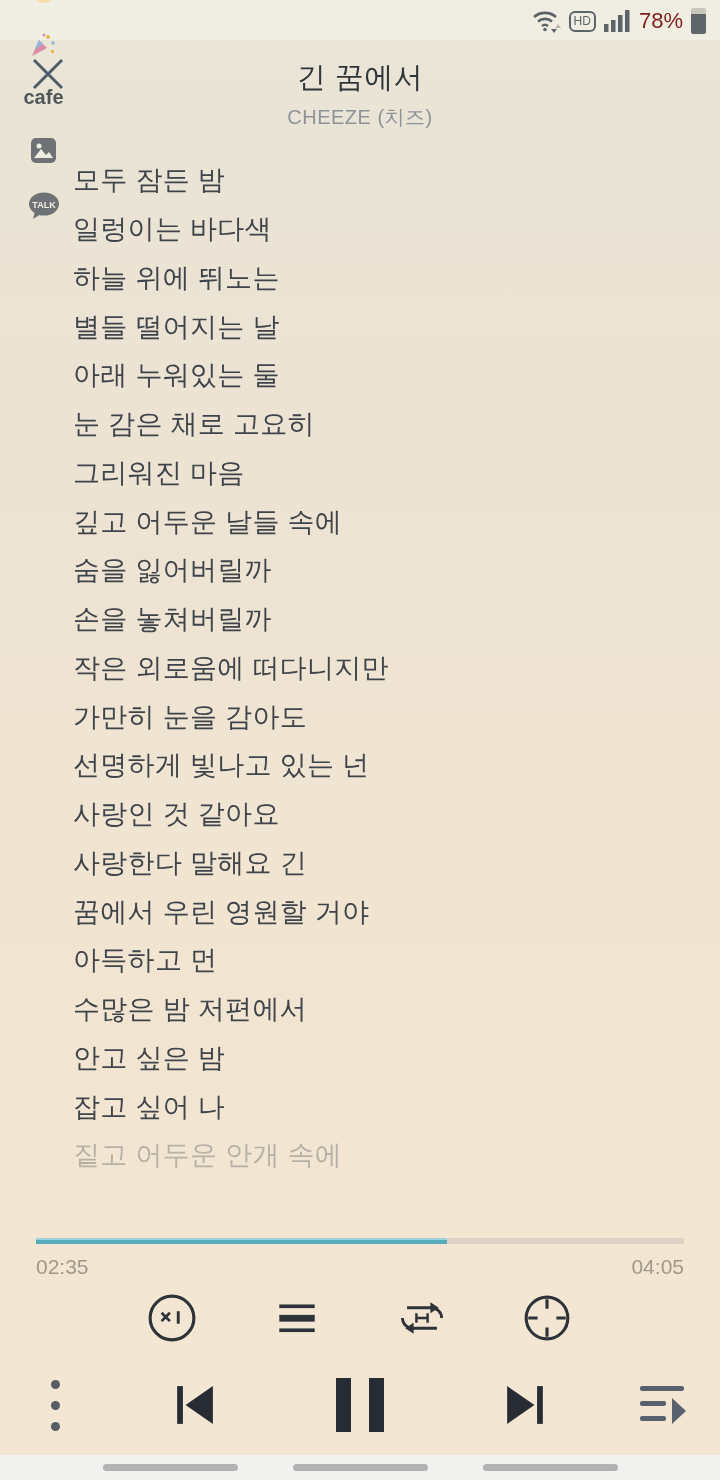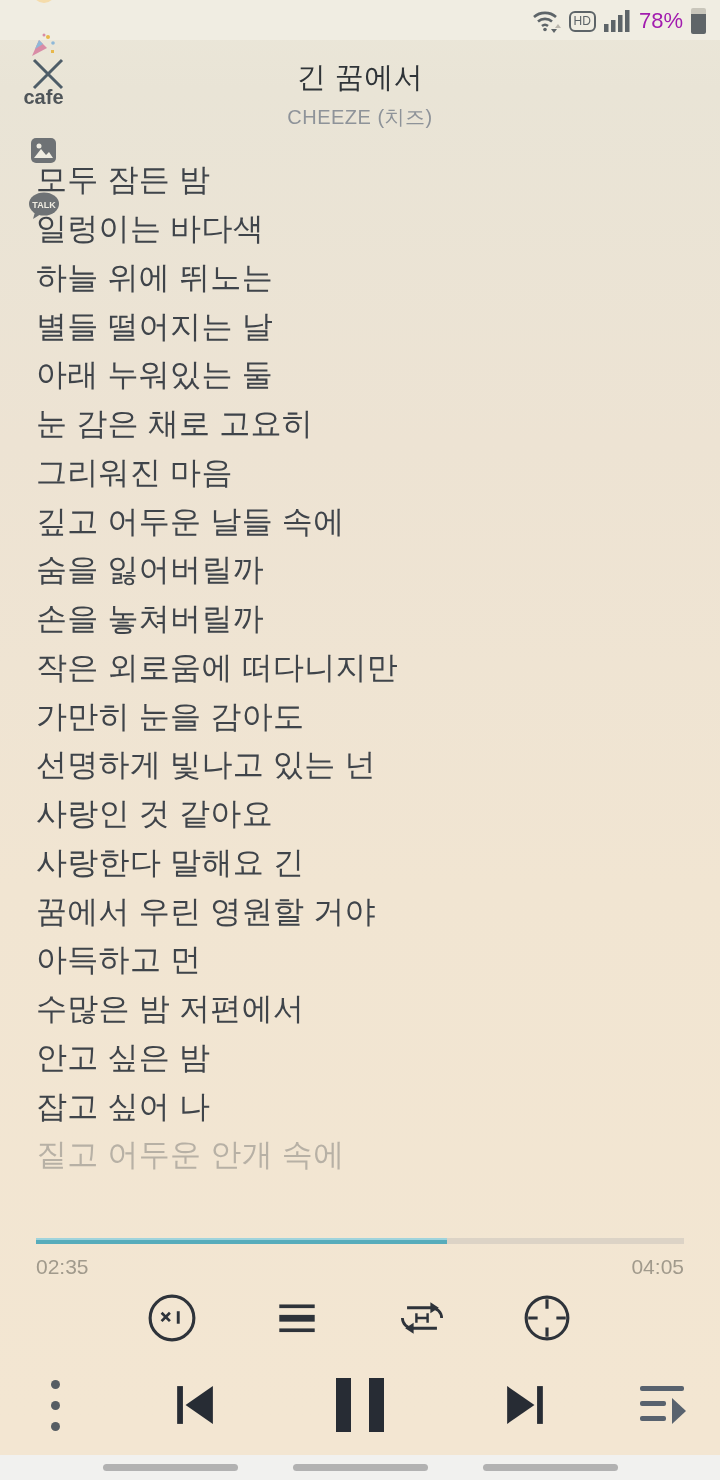--- a/index.html
+++ b/index.html
@@ -18,34 +18,34 @@
   .sb-carrier{font-size:21px;letter-spacing:.5px;}
   .sb-time{font-size:21px;}
   .sb-right{margin-left:auto;display:flex;align-items:center;gap:8px;color:#5d6468;}
   .sb-ico{display:flex;align-items:center;justify-content:center;}
   .g-circle{width:25px;height:25px;border:2px solid #5d6468;border-radius:50%;
     font-family:"Liberation Serif",serif;font-style:italic;font-size:16px;font-weight:bold;
     display:flex;align-items:center;justify-content:center;color:#5d6468;}
   .cafe-label{font-size:20px;font-weight:bold;color:#4f5559;}
   .hd-badge{border:2.5px solid #5d6468;border-radius:6px;padding:0 3px;height:21px;
     display:flex;align-items:center;font-size:12px;font-weight:normal;color:#5d6468;}
-  .battery-pct{font-size:22px;color:#a21caf;}
+  .battery-pct{font-size:22px;color:#7f1d1d;}
   .battery{width:15px;height:26px;border-radius:2px;
     background:linear-gradient(to top,#5f6568 78%,#c9c6bb 78%);}
 
   
   .close-btn{position:absolute;left:26px;top:53px;width:44px;height:44px;background:none;border:none;cursor:pointer;}
   .page-title{position:absolute;top:58px;left:100px;right:100px;text-align:center;
     font-size:29px;font-weight:500;color:#2f3438;letter-spacing:.5px;}
   .page-artist{position:absolute;top:104px;left:100px;right:100px;text-align:center;
     font-size:20px;color:#8e9399;letter-spacing:.5px;}
 
   
   .lyrics{position:absolute;left:36px;right:26px;top:156px;height:1057px;overflow:hidden;}
-  .lyric-line{height:48.75px;display:flex;align-items:center;font-size:31px;color:#3f444a;letter-spacing:.3px;}
+  .lyric-line{height:48.75px;display:flex;align-items:center;font-size:27px;color:#3f444a;letter-spacing:.3px;margin-left:37px;}
   .lyric-line.faded{opacity:.32;}
 
   
   .progress{position:absolute;left:36px;right:36px;top:1238px;height:6px;background:#dcd3c6;cursor:pointer;}
   .progress-fill{height:100%;width:63.5%;
     background:linear-gradient(#9fd3dc 0 28%,#57acbb 28%);}
   .time-row{position:absolute;left:36px;right:36px;top:1255px;display:flex;
     justify-content:space-between;font-size:21px;color:#a19a8c;}
 
   

